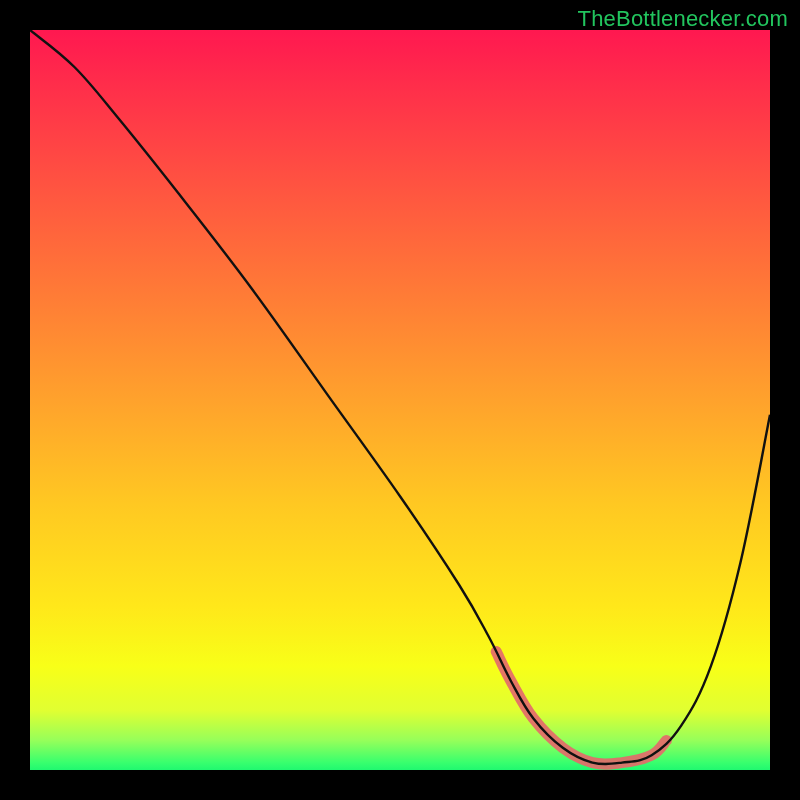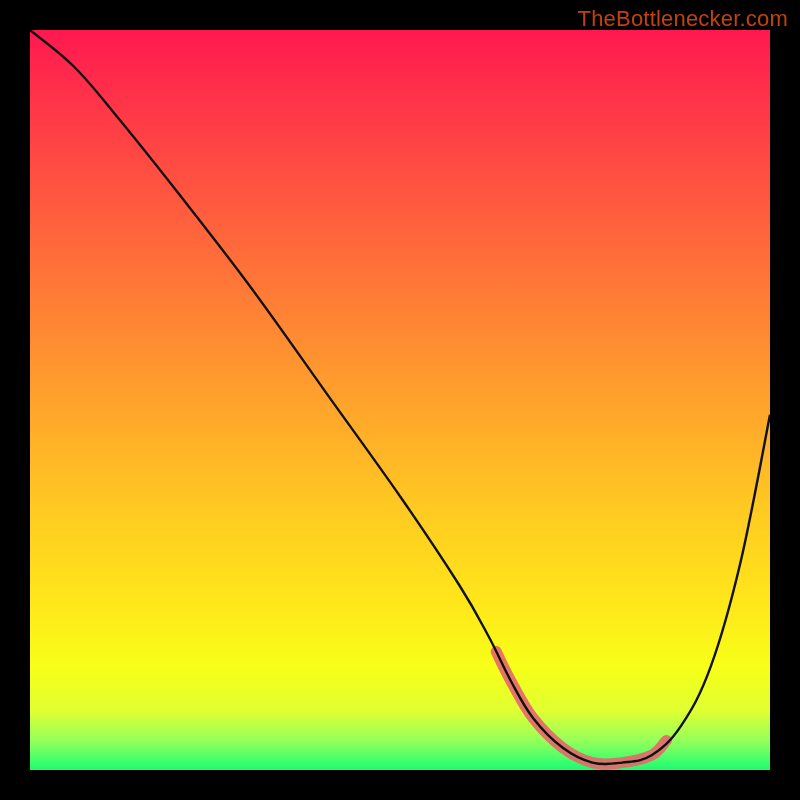--- a/index.html
+++ b/index.html
@@ -9,21 +9,21 @@
     width: 800px;
     height: 800px;
     background: #000;
   }
   .attribution {
     position: absolute;
     top: 6px;
     right: 12px;
     font-family: Arial, Helvetica, sans-serif;
     font-size: 22px;
-    color: #c2410c;
+    color: #22c55e;
     font-weight: 500;
     letter-spacing: 0.2px;
     z-index: 10;
   }
   .plot-area {
     position: absolute;
     left: 30px;
     top: 30px;
     width: 740px;
     height: 740px;

